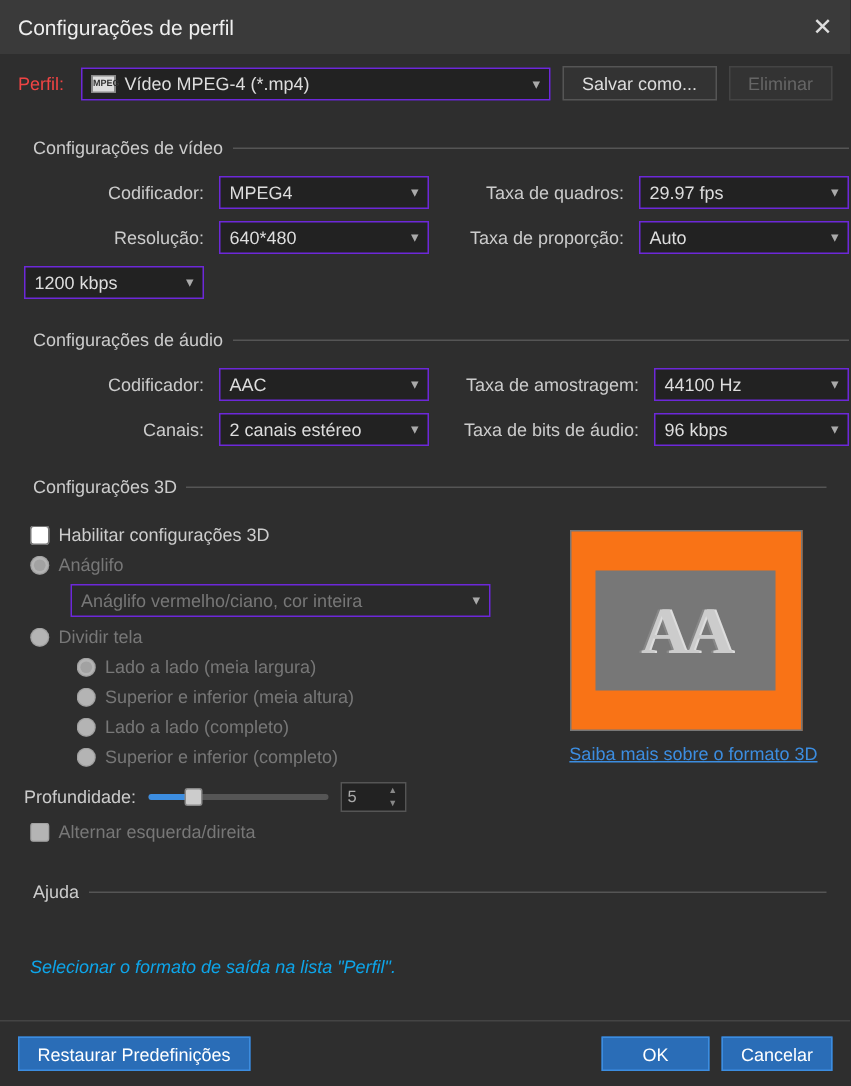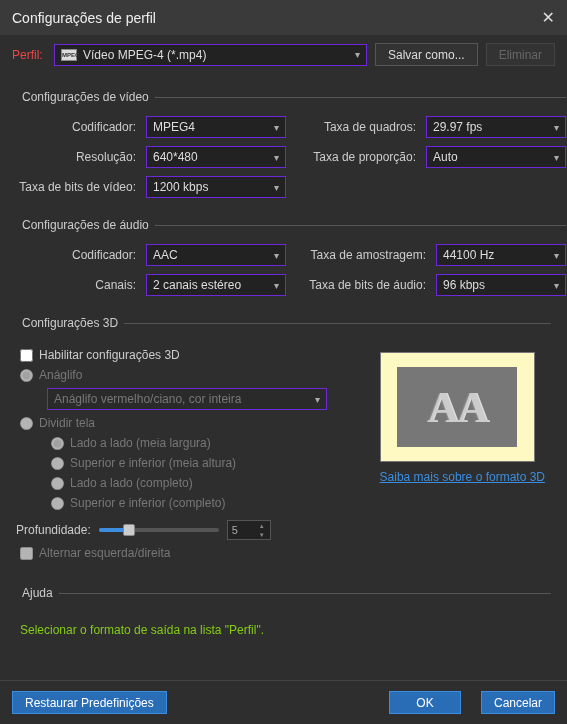--- a/index.html
+++ b/index.html
@@ -126,22 +126,22 @@
     align-items: center;
   }
   .grid-audio label { text-align: right; color: #ccc; }
   .threeD {
     display: flex;
     gap: 12px;
   }
   .threeD-left { flex: 1; }
   .threeD-right {
     width: 155px;
-    height: 110px;
-    background: #fef9c3;
+    height: 134px;
+    background: #f97316;
     border: 1px solid #777;
     display: flex;
     align-items: center;
     justify-content: center;
     margin-top: 10px;
     margin-right: 4px;
   }
   .aa-box {
     background: #777;
     width: 120px;
@@ -229,31 +229,32 @@
     align-items: center;
   }
   .link {
     color: #3c8de0;
     text-decoration: underline;
     cursor: pointer;
     font-size: 12px;
   }
   .link-row { text-align: right; margin: 8px 6px 0 0; }
   .help-text {
-    color: #84cc16;
-    margin: 11px 0 0 4px;
+    color: #0ea5e9;
+    margin: 24px 0 0 4px;
+    font-style: italic;
   }
   .footer {
     display: flex;
     justify-content: space-between;
     padding: 10px 12px;
     border-top: 1px solid #444;
     background: #2e2e2e;
   }
-  .footer-right { display: flex; gap: 20px; }
+  .footer-right { display: flex; gap: 8px; }
   .footer .btn { min-width: 72px; justify-content: center; }
 </style>
 </head>
 <body>
 
 <div class="titlebar">
   <span>Configurações de perfil</span>
   <span class="close">✕</span>
 </div>
 
@@ -283,21 +284,20 @@
 
       <label>Resolução:</label>
       <div class="dropdown">
           <span>640*480</span>
         </div>
       <label>Taxa de proporção:</label>
       <div class="dropdown">
           <span>Auto</span>
         </div>
 
-      <label>Taxa de bits de vídeo:</label>
       <div class="dropdown">
           <span>1200 kbps</span>
         </div>
       <span></span>
         <span></span>
     </div>
   </fieldset>
 
   <fieldset>
     <legend>Configurações de áudio</legend>

